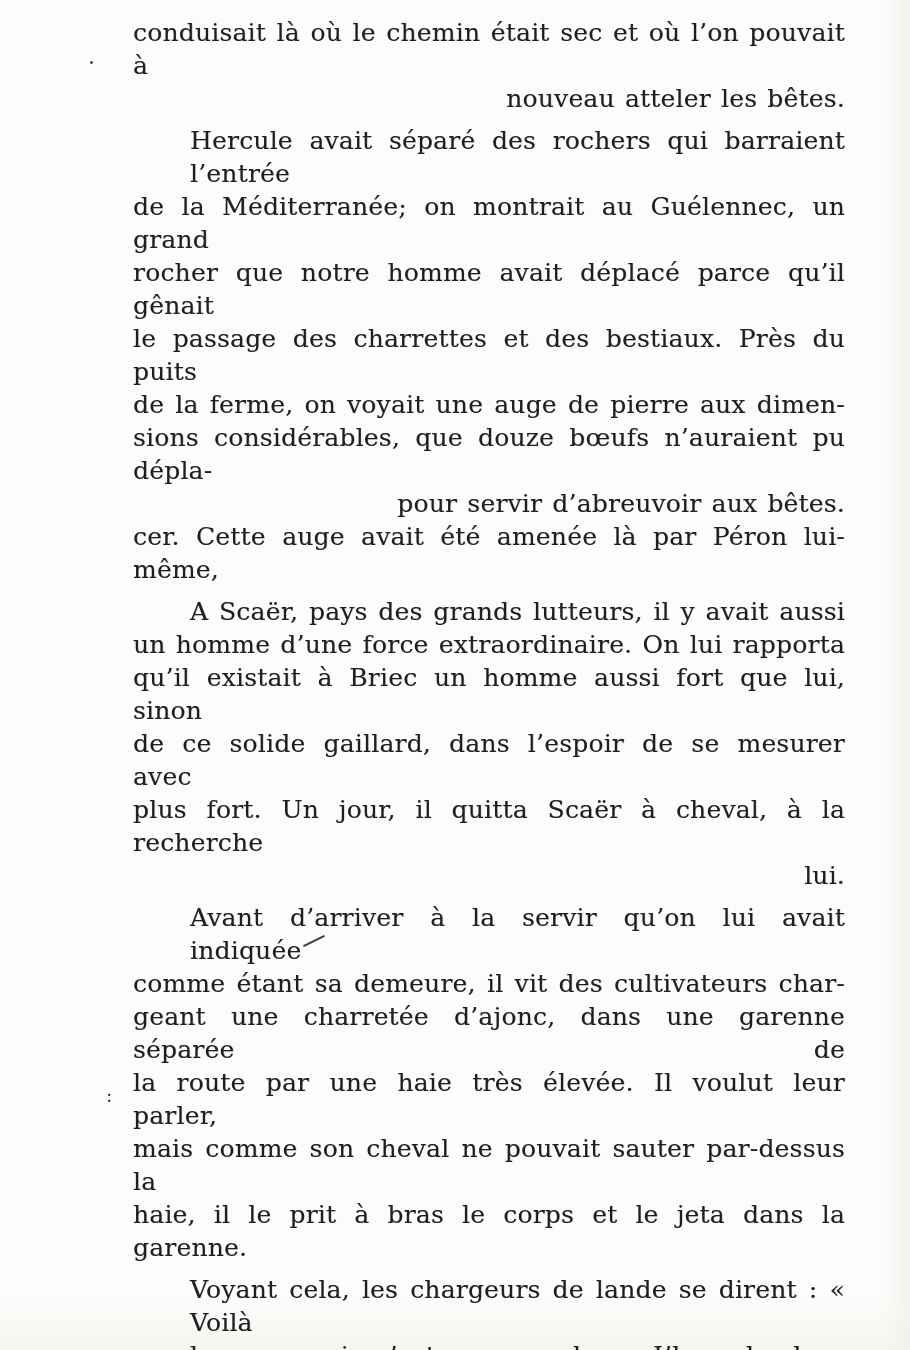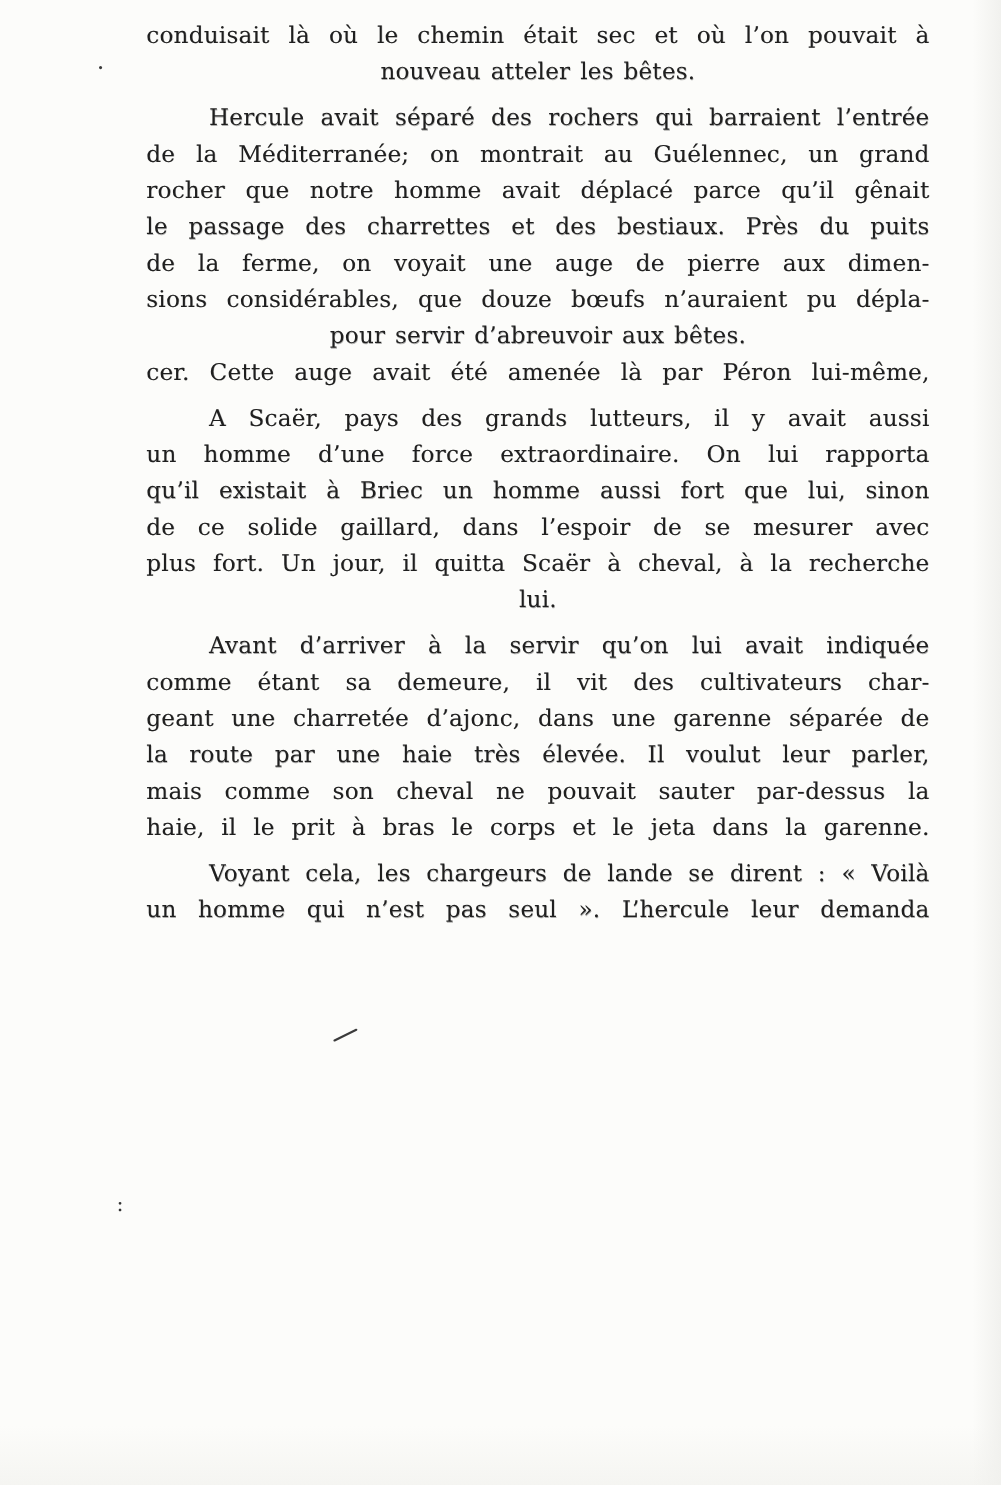--- a/index.html
+++ b/index.html
@@ -20,31 +20,31 @@
     color: #1f1f1f;
   }
   .textblock {
     position: absolute;
     left: 133px;
     top: 16px;
     width: 712px;
   }
   .para { margin: 0 0 9px 0; }
   .line {
-    font-size: 21px;
+    font-size: 25px;
     line-height: 33px;
     word-spacing: 2px;
     letter-spacing: 0.2px;
     text-align: justify;
     text-align-last: justify;
     text-shadow: 0.4px 0.4px 0 rgba(25,25,25,0.35);
     white-space: normal;
   }
   .line.pl {
-    text-align: center;
+    text-align: right;
     text-align-last: auto;
   }
   .line.ind { padding-left: 57px; }
   .artifact {
     position: absolute;
     color: #3a3a3a;
     font-family: "DejaVu Serif", "Liberation Serif", serif;
   }
   .a-dot  { left: 88px;  top: 50px;  font-size: 22px; }
   .a-colon{ left: 106px; top: 1084px; font-size: 19px; color: #333; }

